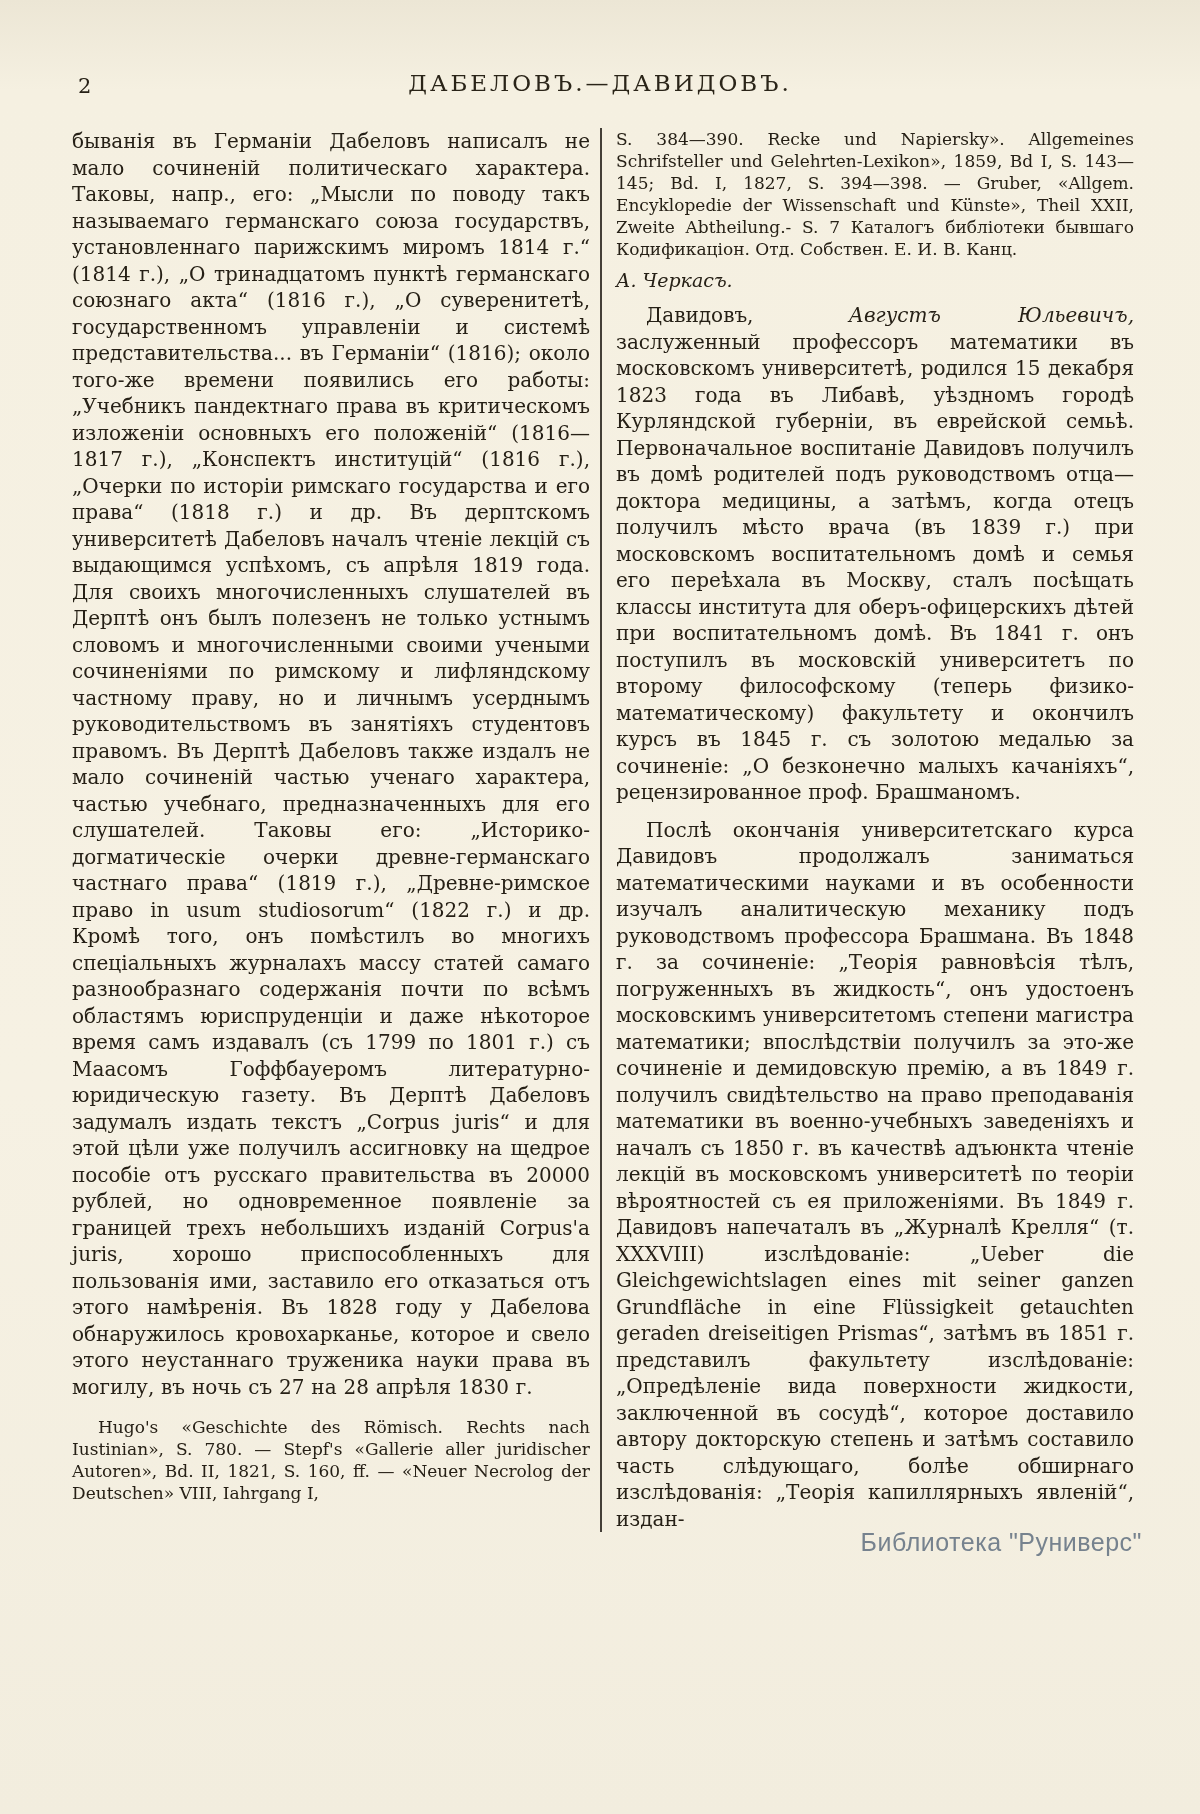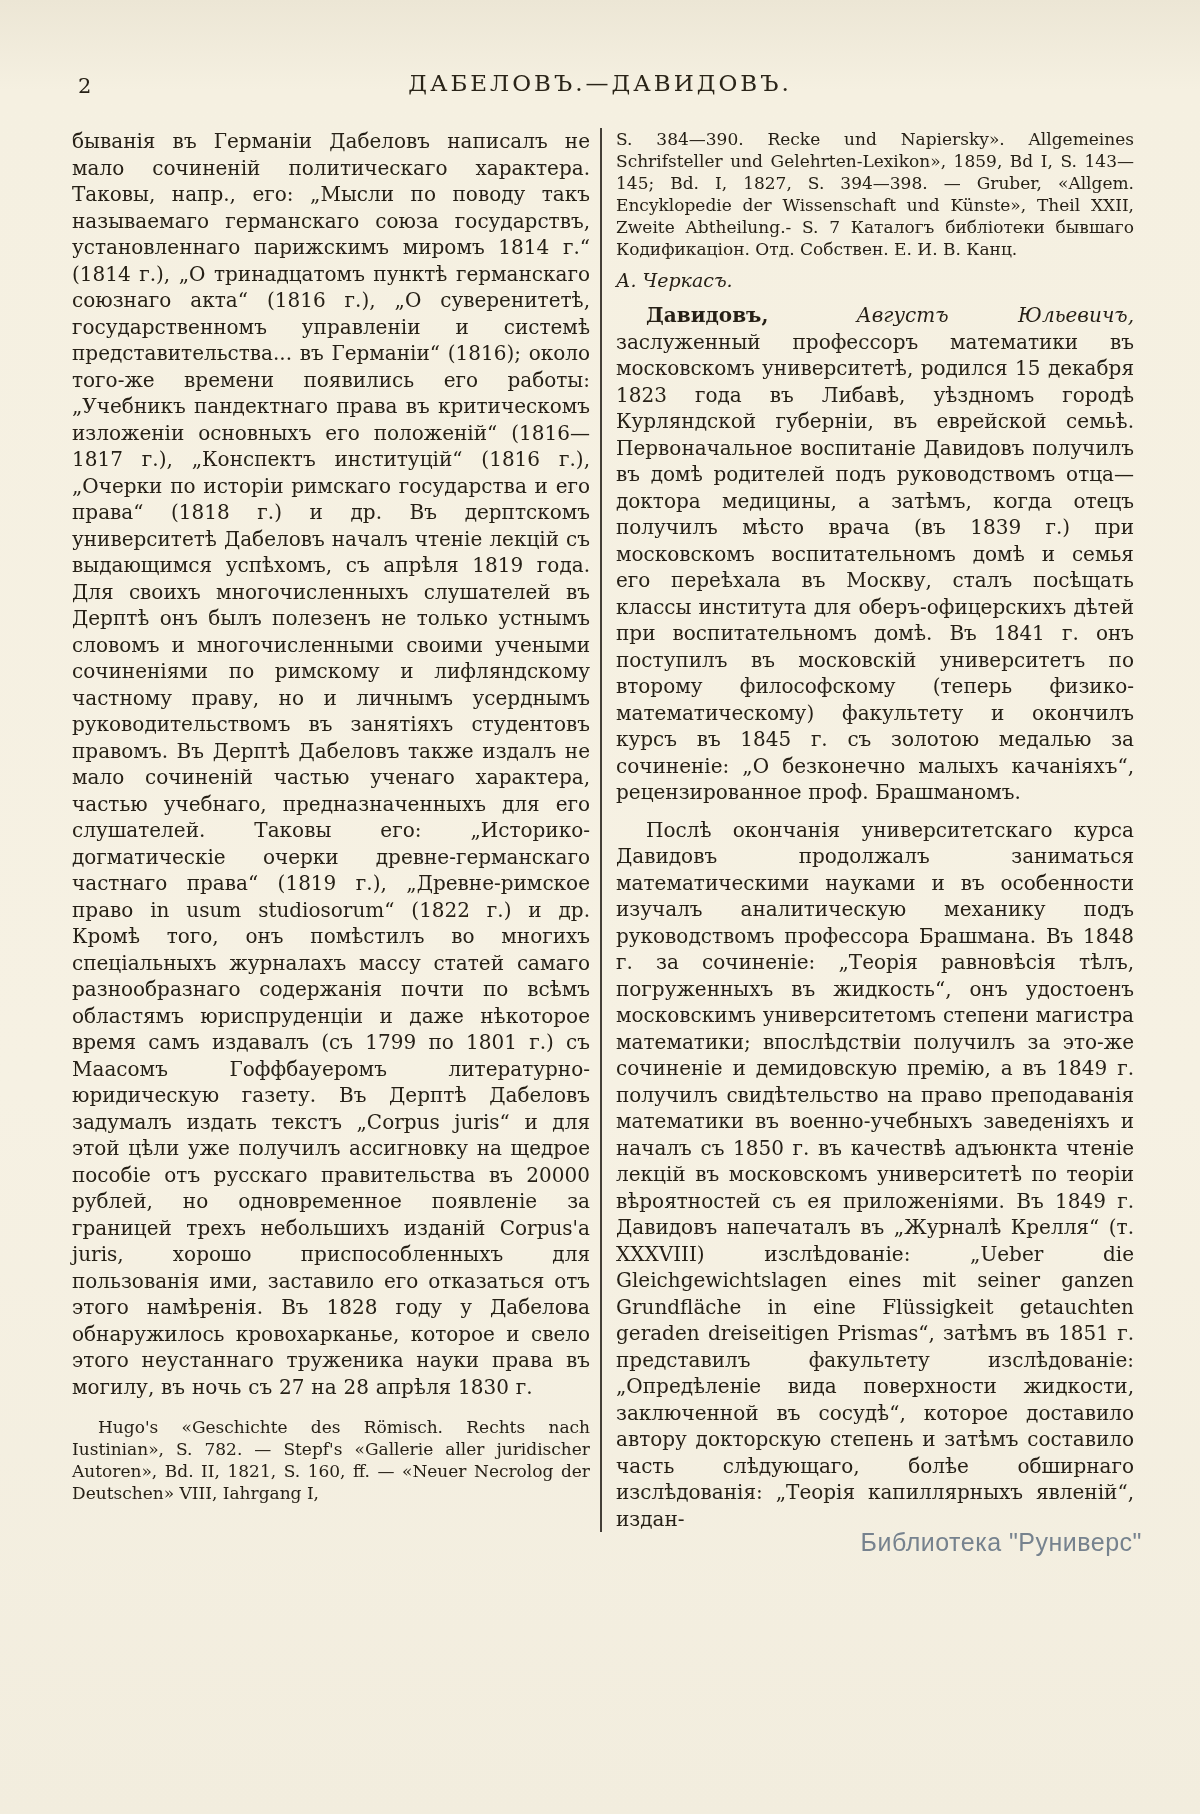--- a/index.html
+++ b/index.html
@@ -75,21 +75,21 @@
     font-style: italic;
     font-size: 19px;
     line-height: 24px;
     margin: 8px 14px 10px 0;
   }
   .entry-paragraph {
     text-indent: 30px;
     margin-top: 2px;
   }
   .entry-headword {
-    font-weight: bold;
+    font-weight: normal;
   }
   .entry-person-name {
     font-style: italic;
     margin-left: 18px;
   }
   .second-paragraph {
     text-indent: 30px;
     margin-top: 11px;
   }
   .library-watermark {
@@ -109,21 +109,21 @@
 
   <div class="page-header">
     <span class="page-number">2</span>
     <span class="page-title">ДАБЕЛОВЪ.—ДАВИДОВЪ.</span>
   </div>
 
   <div class="text-columns">
 
     <div class="col col-left">
       <p class="body-text">быванія въ Германіи Дабеловъ написалъ не мало сочиненій политическаго характера. Таковы, напр., его: „Мысли по поводу такъ называемаго германскаго союза государствъ, установленнаго парижскимъ миромъ 1814 г.“ (1814 г.), „О тринадцатомъ пунктѣ германскаго союзнаго акта“ (1816 г.), „О суверенитетѣ, государственномъ управленіи и системѣ представительства... въ Германіи“ (1816); около того-же времени появились его работы: „Учебникъ пандектнаго права въ критическомъ изложеніи основныхъ его положеній“ (1816—1817 г.), „Конспектъ институцій“ (1816 г.), „Очерки по исторіи римскаго государства и его права“ (1818 г.) и др. Въ дерптскомъ университетѣ Дабеловъ началъ чтеніе лекцій съ выдающимся успѣхомъ, съ апрѣля 1819 года. Для своихъ многочисленныхъ слушателей въ Дерптѣ онъ былъ полезенъ не только устнымъ словомъ и многочисленными своими учеными сочиненіями по римскому и лифляндскому частному праву, но и личнымъ усерднымъ руководительствомъ въ занятіяхъ студентовъ правомъ. Въ Дерптѣ Дабеловъ также издалъ не мало сочиненій частью ученаго характера, частью учебнаго, предназначенныхъ для его слушателей. Таковы его: „Историко-догматическіе очерки древне-германскаго частнаго права“ (1819 г.), „Древне-римское право in usum studiosorum“ (1822 г.) и др. Кромѣ того, онъ помѣстилъ во многихъ спеціальныхъ журналахъ массу статей самаго разнообразнаго содержанія почти по всѣмъ областямъ юриспруденціи и даже нѣкоторое время самъ издавалъ (съ 1799 по 1801 г.) съ Маасомъ Гоффбауеромъ литературно-юридическую газету. Въ Дерптѣ Дабеловъ задумалъ издать текстъ „Corpus juris“ и для этой цѣли уже получилъ ассигновку на щедрое пособіе отъ русскаго правительства въ 20000 рублей, но одновременное появленіе за границей трехъ небольшихъ изданій Corpus'а juris, хорошо приспособленныхъ для пользованія ими, заставило его отказаться отъ этого намѣренія. Въ 1828 году у Дабелова обнаружилось кровохарканье, которое и свело этого неустаннаго труженика науки права въ могилу, въ ночь съ 27 на 28 апрѣля 1830 г.</p>
-      <p class="footnote indent-first">Hugo's «Geschichte des Römisch. Rechts nach Iustinian», S. 782. — Stepf's «Gallerie aller juridischer Autoren», Bd. II, 1821, S. 160, ff. — «Neuer Necrolog der Deutschen» VIII, Iahrgang I,</p>
+      <p class="footnote indent-first">Hugo's «Geschichte des Römisch. Rechts nach Iustinian», S. 780. — Stepf's «Gallerie aller juridischer Autoren», Bd. II, 1821, S. 160, ff. — «Neuer Necrolog der Deutschen» VIII, Iahrgang I,</p>
     </div>
 
     <div class="column-divider"></div>
 
     <div class="col col-right">
       <p class="footnote" style="margin-top:0;">S. 384—390. Recke und Napiersky». Allgemeines Schrifsteller und Gelehrten-Lexikon», 1859, Bd I, S. 143—145; Bd. I, 1827, S. 394—398. — Gruber, «Allgem. Encyklopedie der Wissenschaft und Künste», Theil XXII, Zweite Abtheilung.- S. 7 Каталогъ библіотеки бывшаго Кодификаціон. Отд. Собствен. Е. И. В. Канц.</p>
       <p class="signature">А. Черкасъ.</p>
       <p class="body-text entry-paragraph"><span class="entry-headword">Давидовъ, </span><span class="entry-person-name">Августъ Юльевичъ, </span><span>заслуженный профессоръ математики въ московскомъ университетѣ, родился 15 декабря 1823 года въ Либавѣ, уѣздномъ городѣ Курляндской губерніи, въ еврейской семьѣ. Первоначальное воспитаніе Давидовъ получилъ въ домѣ родителей подъ руководствомъ отца—доктора медицины, а затѣмъ, когда отецъ получилъ мѣсто врача (въ 1839 г.) при московскомъ воспитательномъ домѣ и семья его переѣхала въ Москву, сталъ посѣщать классы института для оберъ-офицерскихъ дѣтей при воспитательномъ домѣ. Въ 1841 г. онъ поступилъ въ московскій университетъ по второму философскому (теперь физико-математическому) факультету и окончилъ курсъ въ 1845 г. съ золотою медалью за сочиненіе: „О безконечно малыхъ качаніяхъ“, рецензированное проф. Брашманомъ.</span></p>
       <p class="body-text second-paragraph">Послѣ окончанія университетскаго курса Давидовъ продолжалъ заниматься математическими науками и въ особенности изучалъ аналитическую механику подъ руководствомъ профессора Брашмана. Въ 1848 г. за сочиненіе: „Теорія равновѣсія тѣлъ, погруженныхъ въ жидкость“, онъ удостоенъ московскимъ университетомъ степени магистра математики; впослѣдствіи получилъ за это-же сочиненіе и демидовскую премію, а въ 1849 г. получилъ свидѣтельство на право преподаванія математики въ военно-учебныхъ заведеніяхъ и началъ съ 1850 г. въ качествѣ адъюнкта чтеніе лекцій въ московскомъ университетѣ по теоріи вѣроятностей съ ея приложеніями. Въ 1849 г. Давидовъ напечаталъ въ „Журналѣ Крелля“ (т. XXXVIII) изслѣдованіе: „Ueber die Gleichgewichtslagen eines mit seiner ganzen Grundfläche in eine Flüssigkeit getauchten geraden dreiseitigen Prismas“, затѣмъ въ 1851 г. представилъ факультету изслѣдованіе: „Опредѣленіе вида поверхности жидкости, заключенной въ сосудѣ“, которое доставило автору докторскую степень и затѣмъ составило часть слѣдующаго, болѣе обширнаго изслѣдованія: „Теорія капиллярныхъ явленій“, издан-</p>
     </div>

